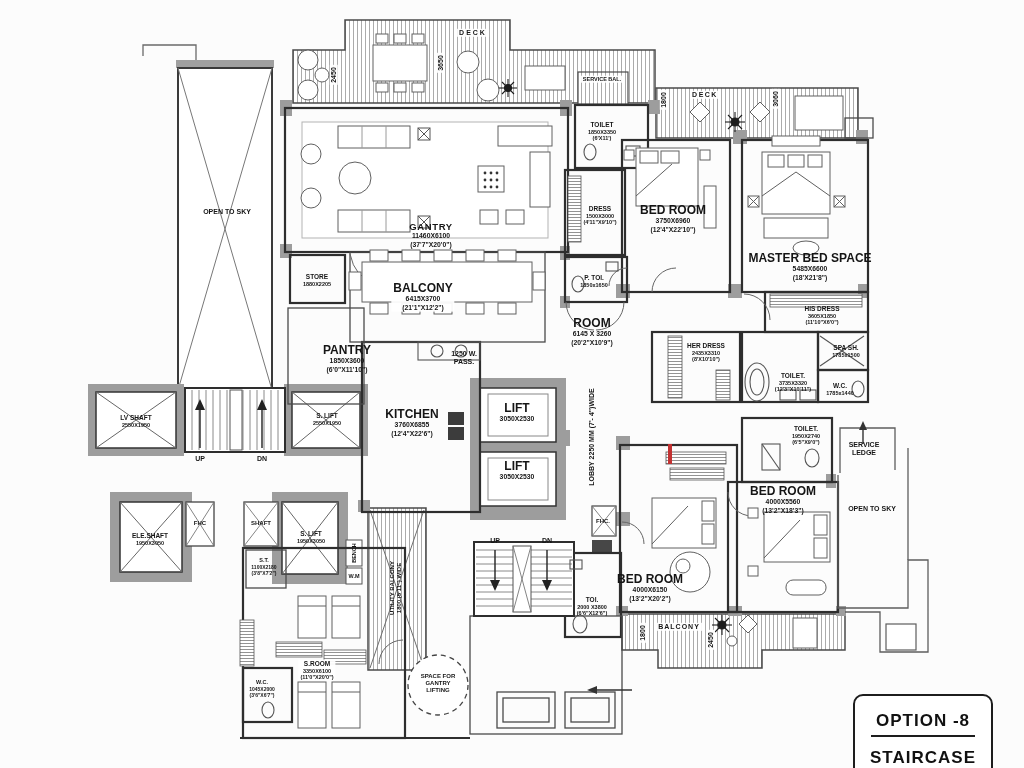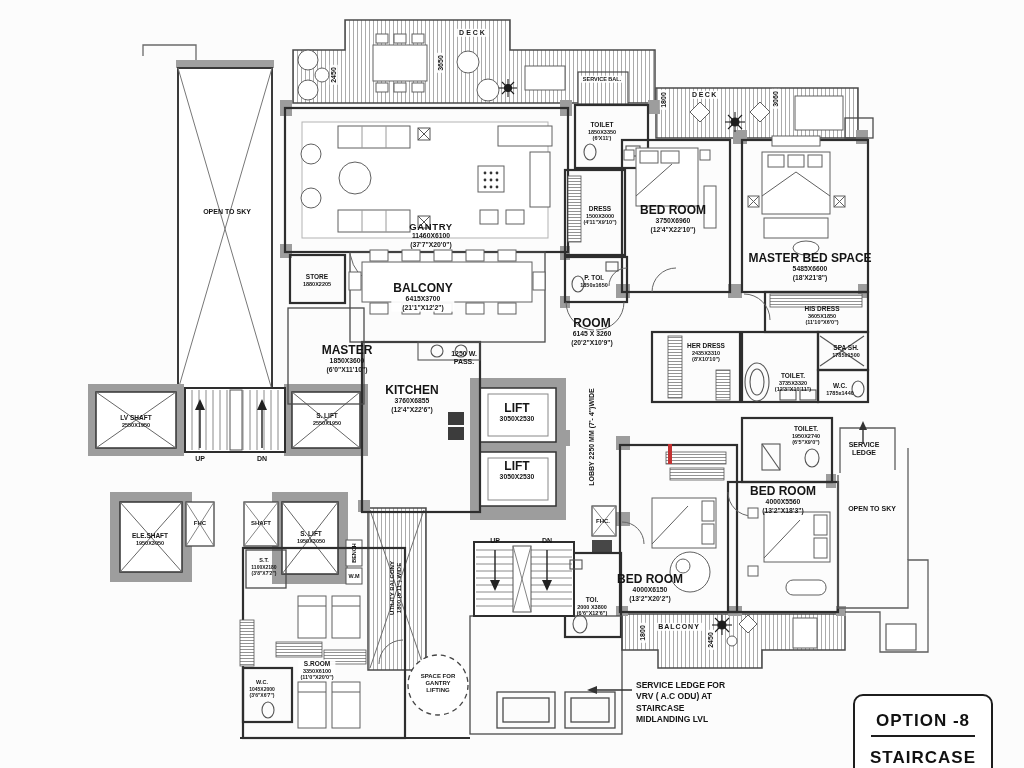--- a/index.html
+++ b/index.html
@@ -449,29 +449,29 @@
 <div class="lbl t6" style="left:317px;top:280px">
   <span class="nm">STORE</span>
       <span class="mm">1880X2205</span>
 </div>
 <div class="lbl bg" style="left:423px;top:296px">
   <span class="nm">BALCONY</span>
       <span class="mm">6415X3700</span>
       <span class="ft">(21'1"X12'2")</span>
 </div>
 <div class="lbl" style="left:347px;top:358px">
-  <span class="nm">MASTER</span>
+  <span class="nm">PANTRY</span>
       <span class="mm">1850X3600</span>
       <span class="ft">(6'0"X11'10")</span>
 </div>
 <div class="lbl" style="left:464px;top:358px">
   <span>1250 W.</span>
       <span>PASS.</span>
 </div>
-<div class="lbl" style="left:412px;top:398px">
+<div class="lbl" style="left:412px;top:422px">
   <span class="nm">KITCHEN</span>
       <span class="mm">3760X6855</span>
       <span class="ft">(12'4"X22'6")</span>
 </div>
 <div class="lbl" style="left:517px;top:412px">
   <span class="nm">LIFT</span>
       <span class="mm">3050X2530</span>
 </div>
 <div class="lbl" style="left:517px;top:470px">
   <span class="nm">LIFT</span>
@@ -597,25 +597,19 @@
   <span class="nm">S.ROOM</span>
       <span class="mm">3350X6100</span>
       <span class="ft">(11'0"X20'0")</span>
 </div>
 <div class="lbl t5" style="left:262px;top:688px">
   <span class="nm">W.C.</span>
       <span class="mm">1045X2000</span>
       <span class="ft">(3'6"X6'7")</span>
 </div>
 
-<div class="lbl note" style="left:636px;top:680px">
-  <span>SERVICE LEDGE FOR</span>
-      <span>VRV ( A.C ODU)  AT</span>
-      <span>STAIRCASE</span>
-      <span>MIDLANDING LVL</span>
-</div>
 
 <div class="optbox">
   <span class="opt">OPTION -8</span>
   <span class="std">STAIRCASE</span>
 </div>
 
 </div>
 
 </body></html>

